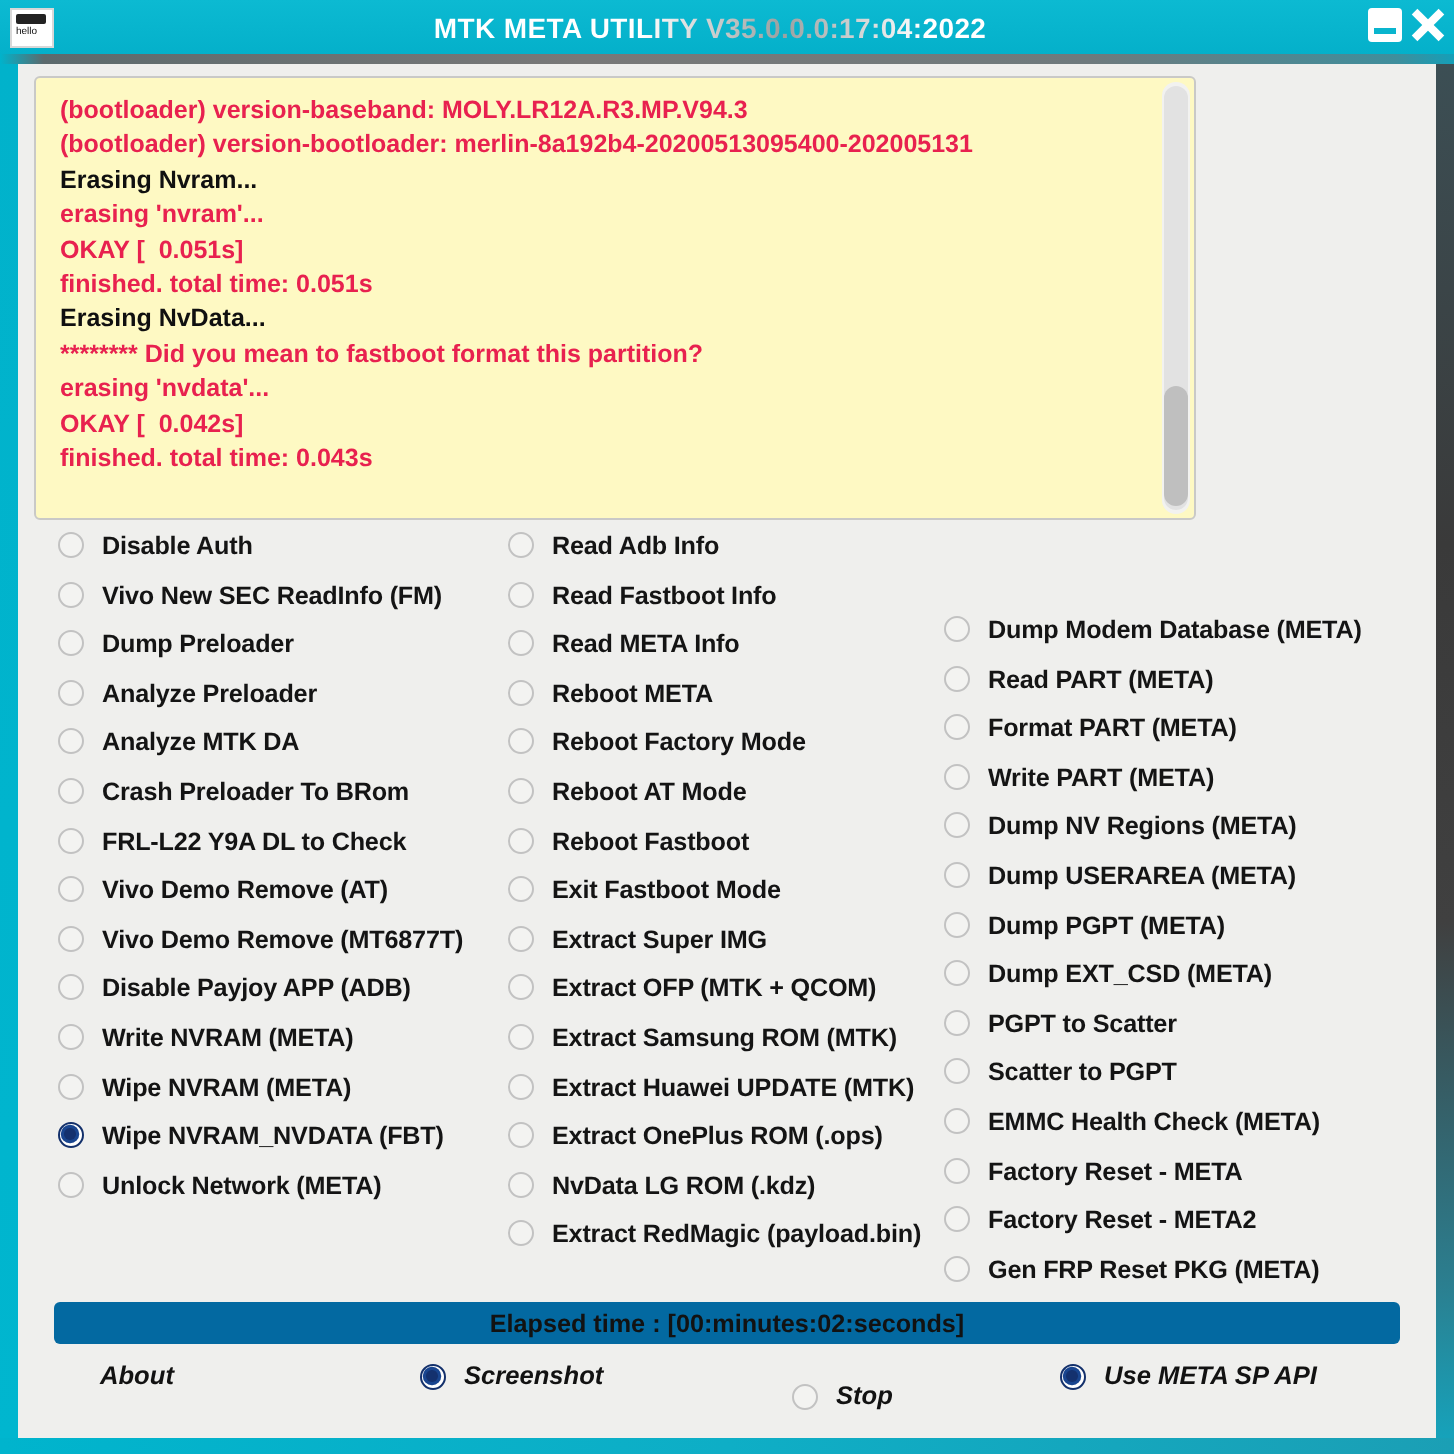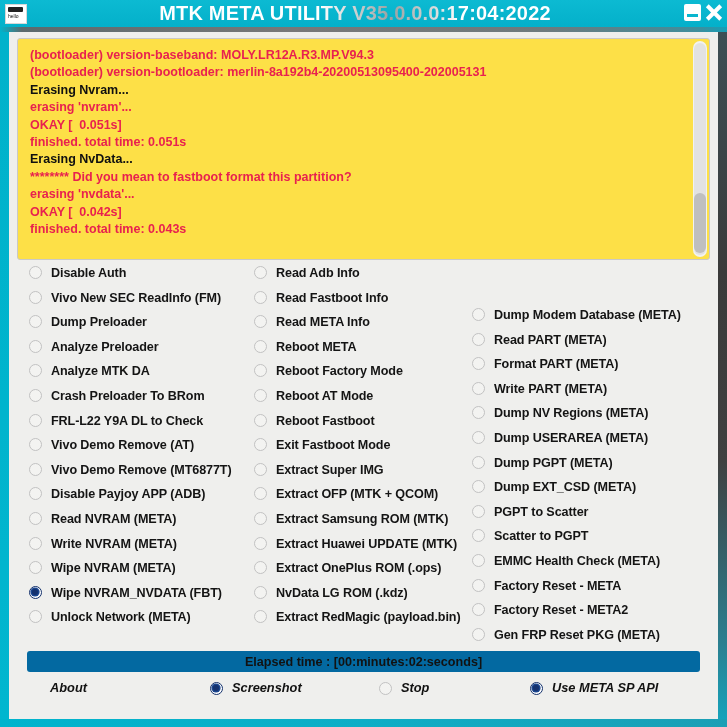--- a/index.html
+++ b/index.html
@@ -54,21 +54,21 @@
     position: absolute;
     left: 2px; top: 8px;
     font-size: 5px;
     line-height: 6px;
     color: #111;
     font-family: "Liberation Sans", sans-serif;
   }
   .title-text {
     flex: 1 1 auto;
     text-align: center;
-    font-size: 20px;
+    font-size: 14px;
     font-weight: bold;
     letter-spacing: 0.2px;
     color: #ffffff;
     background: linear-gradient(90deg,#ffffff 0%,#ffffff 42%,#9aa0a0 52%,#ffffff 62%,#ffffff 100%);
     -webkit-background-clip: text;
     background-clip: text;
     -webkit-text-fill-color: transparent;
     padding-right: 44px;
     white-space: nowrap;
     user-select: none;
@@ -136,22 +136,22 @@
     left: 0; bottom: 0;
     width: 727px; height: 8px;
     background: linear-gradient(to right, #00b4cd 0%, #0eaec6 50%, #1b9fb5 100%);
     z-index: 16;
   }
 
   
   .log-panel {
     position: absolute;
     left: 17px; top: 38px;
-    width: 693px; height: 222px;
-    background: #fde047;
+    width: 581px; height: 222px;
+    background: #fef9c3;
     border: 1px solid #c9c9c7;
     border-radius: 3px;
     box-sizing: border-box;
     overflow: hidden;
     z-index: 5;
   }
   .log-lines {
     padding: 8px 10px 4px 12px;
     font-size: 12.5px;
     font-weight: bold;
@@ -268,21 +268,21 @@
     position: absolute;
     display: flex;
     align-items: flex-end;
     height: 22px;
     cursor: pointer;
     user-select: none;
     font-style: italic;
   }
   .f-about      { left: 33px; }
   .f-screenshot { left: 193px; }
-  .f-stop       { left: 362px; }
+  .f-stop       { left: 379px; margin-top: 10px; }
   .f-api        { left: 513px; }
   .footer-label {
     font-size: 12.8px;
     font-weight: bold;
     color: #121212;
     white-space: nowrap;
   }
 </style>
 </head>
 <body>
@@ -349,24 +349,20 @@
         <div class="opt">
           <span class="radio"></span>
           <span class="opt-label">Vivo Demo Remove (MT6877T)</span>
         </div>
         <div class="opt">
           <span class="radio"></span>
           <span class="opt-label">Disable Payjoy APP (ADB)</span>
         </div>
         <div class="opt">
           <span class="radio"></span>
-          <span class="opt-label">Read NVRAM (META)</span>
-        </div>
-        <div class="opt">
-          <span class="radio"></span>
           <span class="opt-label">Write NVRAM (META)</span>
         </div>
         <div class="opt">
           <span class="radio"></span>
           <span class="opt-label">Wipe NVRAM (META)</span>
         </div>
         <div class="opt">
           <span class="radio checked"></span>
           <span class="opt-label">Wipe NVRAM_NVDATA (FBT)</span>
         </div>

